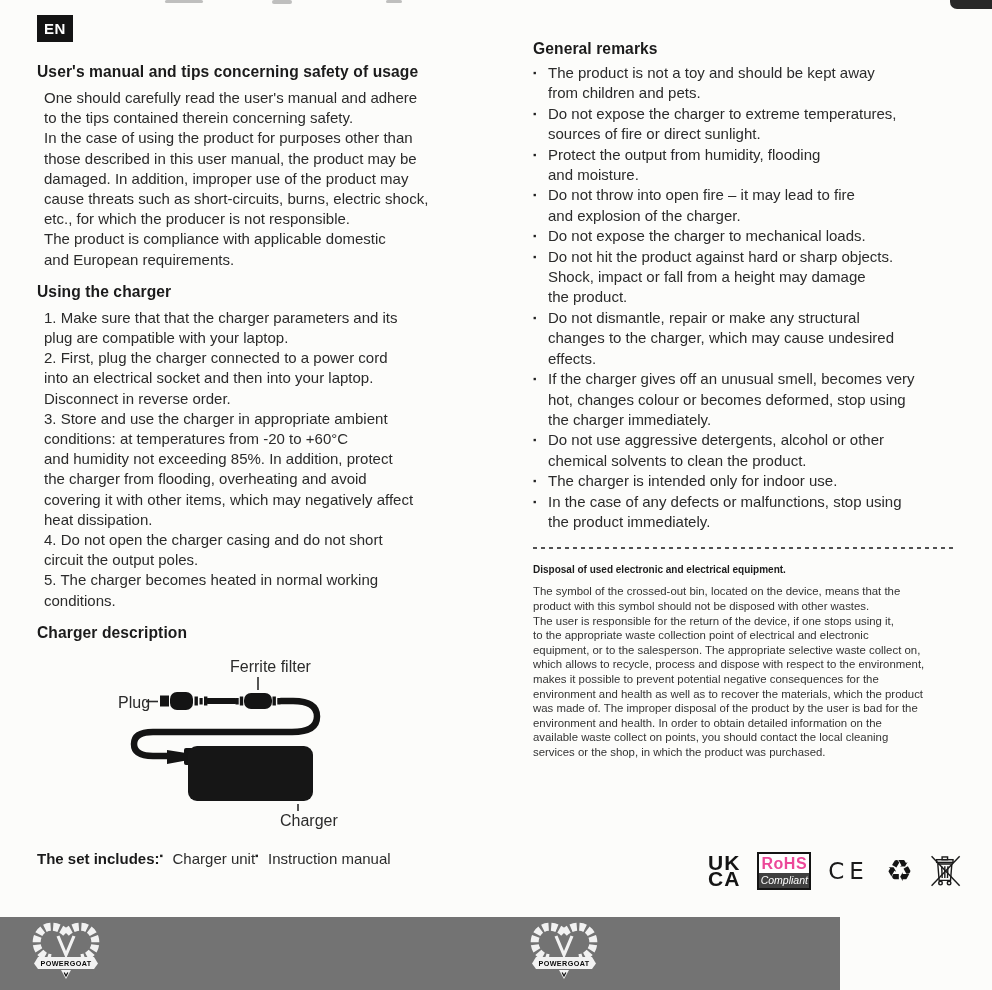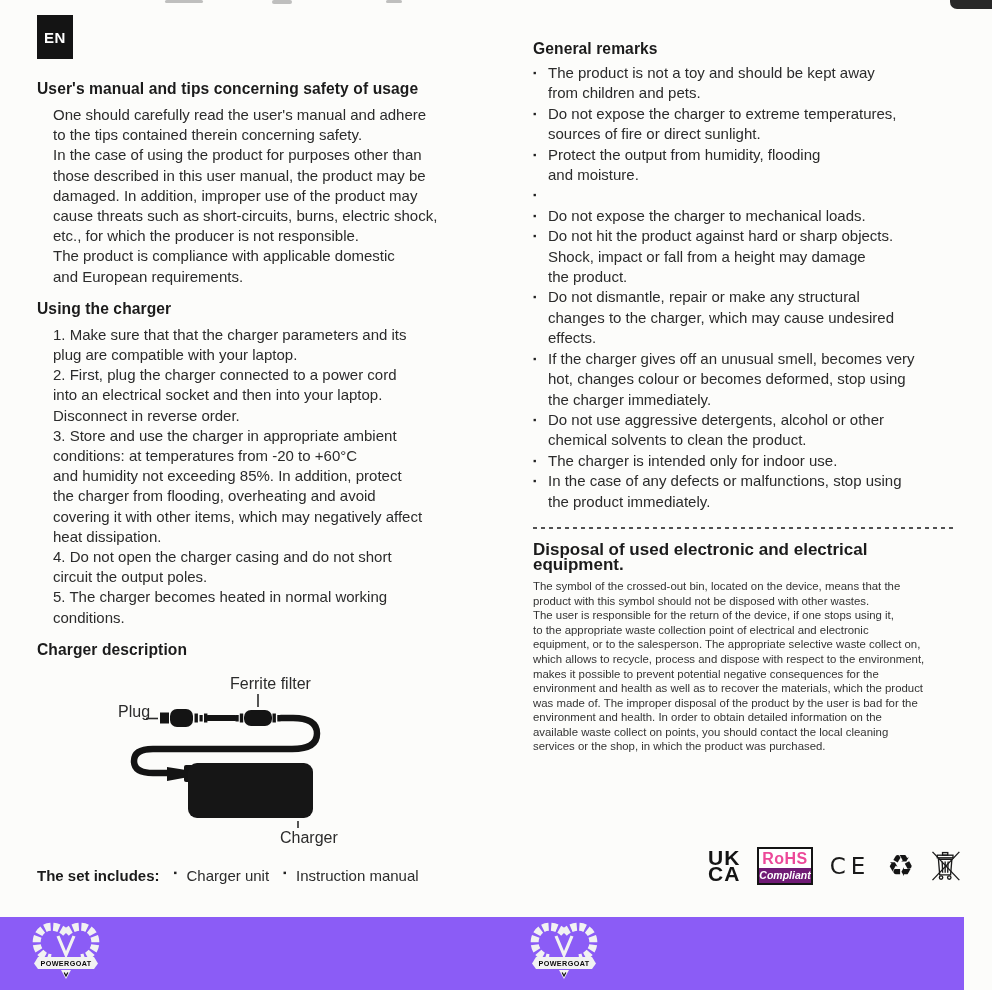--- a/index.html
+++ b/index.html
@@ -12,63 +12,63 @@
   }
   .page{position:absolute;inset:0;}
   
   .scan-mark{position:absolute;background:#8d8d8d;opacity:.55;border-radius:2px;}
   .corner-mark{position:absolute;top:0;right:0;width:42px;height:9px;background:#161616;border-radius:0 0 0 7px;opacity:.92;}
 
   
   .col-left{position:absolute;left:37px;top:0;width:452px;}
   .col-right{position:absolute;left:533px;top:0;width:428px;}
 
-  .en-badge{margin-top:15px;width:36px;height:44px;background:#141414;color:#fff;
+  .en-badge{margin-top:15px;width:36px;height:27px;background:#141414;color:#fff;
     display:flex;align-items:center;justify-content:center;font-weight:bold;font-size:15px;letter-spacing:.5px;}
   h2.sec{margin:20px 0 0;font-size:15.6px;line-height:19px;font-weight:bold;color:#1b1b1b;letter-spacing:.1px;}
   h2.sec2{margin:12px 0 0;}
-  .body-text{margin:7px 16px 0;font-size:15px;line-height:20.2px;white-space:pre-line;color:#2b2b2b;}
+  .body-text{margin:7px 7px 0;font-size:15px;line-height:20.2px;white-space:pre-line;color:#2b2b2b;}
 
   
   .diagram{position:relative;margin:12px 0 0;width:440px;height:178px;}
   .diagram svg{position:absolute;left:0;top:0;}
   .dlabel{position:absolute;font-size:16px;color:#2b2b2b;white-space:nowrap;}
   .lbl-ferrite{left:193px;top:4px;}
-  .lbl-plug{left:81px;top:32px;}
+  .lbl-plug{left:81px;top:40px;}
   .lbl-charger{left:243px;top:158px;}
 
-  .set-line{margin:18px 0 0;font-size:15px;display:flex;align-items:flex-start;gap:14px;}
+  .set-line{margin:18px 0 0;font-size:15px;display:flex;align-items:flex-start;gap:0;}
   .set-label{font-weight:bold;color:#1b1b1b;}
   .set-item{position:relative;padding-left:13px;color:#2b2b2b;}
   .set-item::before{content:"▪";position:absolute;left:0;top:0;font-size:10px;color:#222;}
 
   
   .col-right h2.sec{margin-top:39px;}
   ul.remarks{list-style:none;margin:5px 0 0;padding:0;}
   ul.remarks li{display:flex;font-size:15px;line-height:20.4px;color:#2b2b2b;}
   ul.remarks .marker{flex:0 0 15px;font-size:9.5px;line-height:20.4px;color:#222;}
   ul.remarks .rtext{white-space:pre-line;}
 
   .dash-rule{margin:15px 0 0;height:2px;width:424px;
     background:repeating-linear-gradient(90deg,#515151 0 4px,transparent 4px 8px);}
-  h3.small-head{margin:13px 0 0;font-size:17px;line-height:15px;font-weight:bold;color:#1b1b1b;}
+  h3.small-head{margin:13px 0 0;font-size:10px;line-height:15px;font-weight:bold;color:#1b1b1b;}
   .small-text{margin:7px 0 0;font-size:11.4px;line-height:14.6px;white-space:pre-line;color:#333;}
 
   
   .marks-row{margin:92px 0 0 175px;display:flex;align-items:center;gap:17px;height:40px;}
   .ukca{font-size:21px;font-weight:800;line-height:16px;letter-spacing:1px;color:#141414;text-align:center;}
   .rohs{width:64px;border:2.5px solid #141414;background:#fff;text-align:center;}
   .rohs-top{font-size:16px;font-weight:bold;line-height:19px;color:#ec4899;letter-spacing:.5px;}
-  .rohs-bottom{background:#701a75;color:#fff;font-size:10.5px;font-style:italic;font-weight:bold;line-height:15px;}
+  .rohs-bottom{background:#404040;color:#fff;font-size:10.5px;font-style:italic;font-weight:normal;line-height:15px;}
   .ce{font-family:"DejaVu Sans", sans-serif;font-size:23px;font-weight:400;letter-spacing:5px;color:#1a1a1a;}
   .recycle{font-family:"DejaVu Sans", sans-serif;font-size:30px;color:#141414;line-height:30px;}
   .bin-icon{width:40px;height:42px;}
 
   
-  .footer-bar{position:absolute;left:0;top:917px;width:964px;height:73px;background:#8b5cf6;}
+  .footer-bar{position:absolute;left:0;top:917px;width:840px;height:73px;background:#737373;}
   .goat{position:absolute;top:4px;width:72px;height:60px;}
   .goat-1{left:30px;}
   .goat-2{left:528px;}
 </style>
 </head>
 <body>
 
 <div class="page">
 
   <div class="scan-mark" style="left:165px;top:0;width:38px;height:3px;"></div>
@@ -163,20 +163,22 @@
           <span class="rtext">Do not expose the charger to extreme temperatures,
 sources of fire or direct sunlight.</span>
         </li>
       <li>
           <span class="marker">▪</span>
           <span class="rtext">Protect the output from humidity, flooding
 and moisture.</span>
         </li>
       <li>
           <span class="marker">▪</span>
+          <span class="rtext">Do not throw into open fire – it may lead to fire
+and explosion of the charger.</span>
         </li>
       <li>
           <span class="marker">▪</span>
           <span class="rtext">Do not expose the charger to mechanical loads.</span>
         </li>
       <li>
           <span class="marker">▪</span>
           <span class="rtext">Do not hit the product against hard or sharp objects.
 Shock, impact or fall from a height may damage
 the product.</span>

